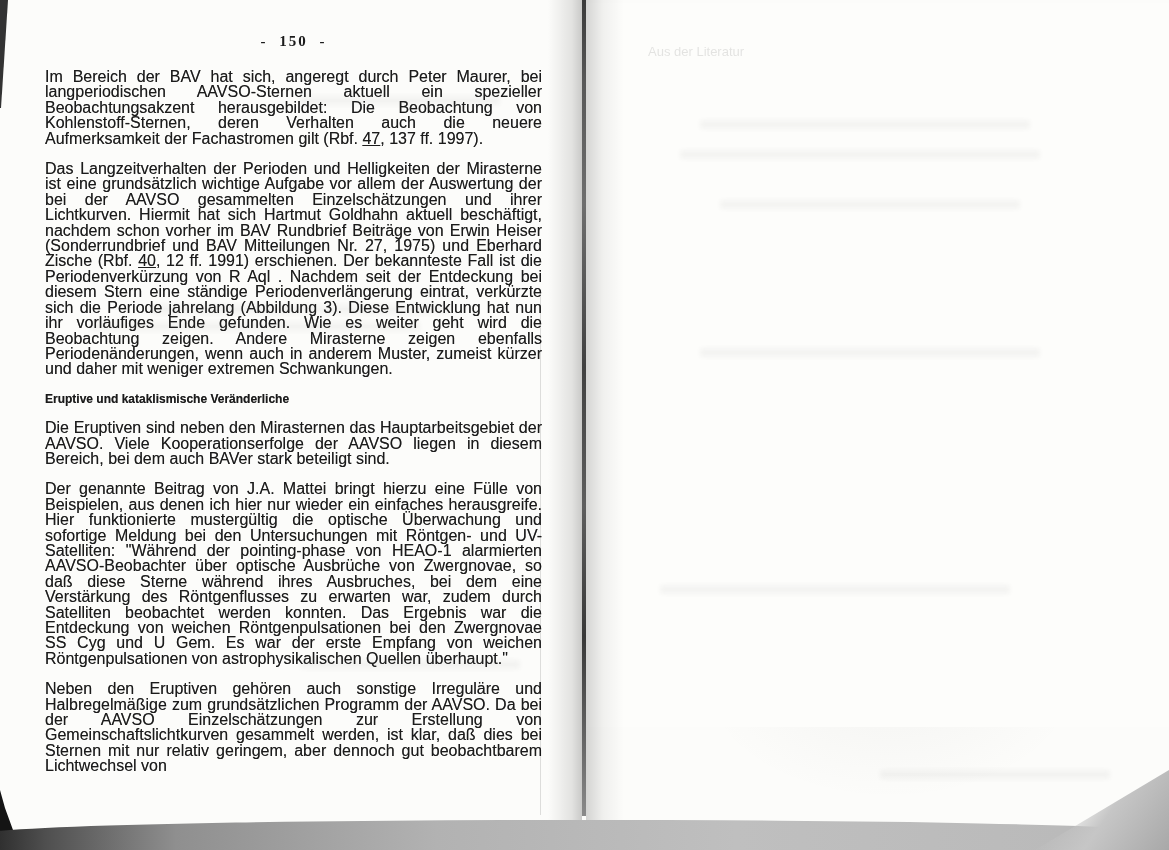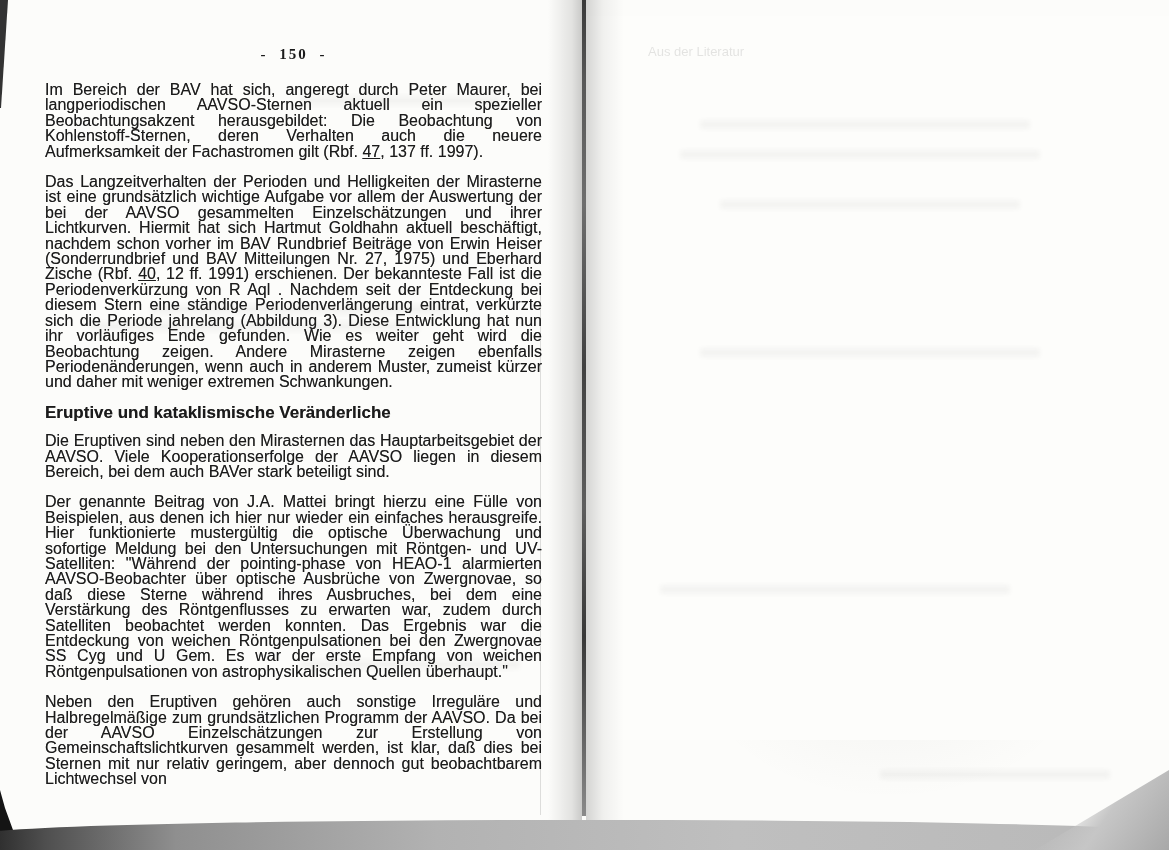--- a/index.html
+++ b/index.html
@@ -1,29 +1,29 @@
 <!DOCTYPE html>
 <html><head>
 <meta charset="utf-8">
 <title>Scan</title>
 <style>
   html,body{margin:0;padding:0;background:#e9e9e7;}
   .scan{position:relative;width:1169px;height:850px;background:#fcfcfa;overflow:hidden;
         font-family:"Liberation Sans", sans-serif;color:#1b1b1b;}
-  .page{position:absolute;top:16px;height:724px;}
+  .page{position:absolute;top:3px;height:724px;}
   .page-left{left:0;width:575px;background:#fcfcfa;}
   .page-right{left:586px;width:583px;background:#fdfdfb;}
   .pagenum{position:absolute;text-align:center;font-family:"Liberation Serif", serif;
            font-size:15px;font-weight:bold;letter-spacing:2px;word-spacing:6px;}
   .pagenum-left{left:45px;width:497px;top:30px;}
   .col{position:absolute;}
   .col-left{left:45px;top:66px;width:497px;}
   .para{font-size:16px;line-height:15.4px;text-align:justify;margin:0 0 15px 0;
         text-shadow:0 0 .4px rgba(20,20,20,.55);}
-  .heading{font-size:17px;line-height:15.4px;font-weight:bold;margin:14px 0 13px 0;
+  .heading{font-size:12px;line-height:15.4px;font-weight:bold;margin:14px 0 13px 0;
            text-shadow:0 0 .4px rgba(20,20,20,.55);}
   .u{text-decoration:underline;}
   
   .gutter-shade-left{position:absolute;left:548px;top:0;width:34px;height:850px;pointer-events:none;
       background:linear-gradient(90deg,rgba(0,0,0,0) 0%,rgba(0,0,0,.10) 70%,rgba(0,0,0,.20) 100%);}
   .gutter-line{position:absolute;left:582px;top:0;width:4px;height:816px;pointer-events:none;
       background:linear-gradient(180deg,#3a3a3a 0%,#585858 10%,#6e6e6e 25%,#414141 45%,#5e5e5e 62%,#383838 78%,#6a6a6a 92%,#8a8a8a 100%);}
   .gutter-shade-right{position:absolute;left:586px;top:0;width:38px;height:850px;pointer-events:none;
       background:linear-gradient(90deg,rgba(0,0,0,.16) 0%,rgba(0,0,0,.05) 45%,rgba(0,0,0,0) 100%);}
   .page-edge-line{position:absolute;left:540px;top:290px;width:1px;height:525px;background:rgba(0,0,0,.12);}

